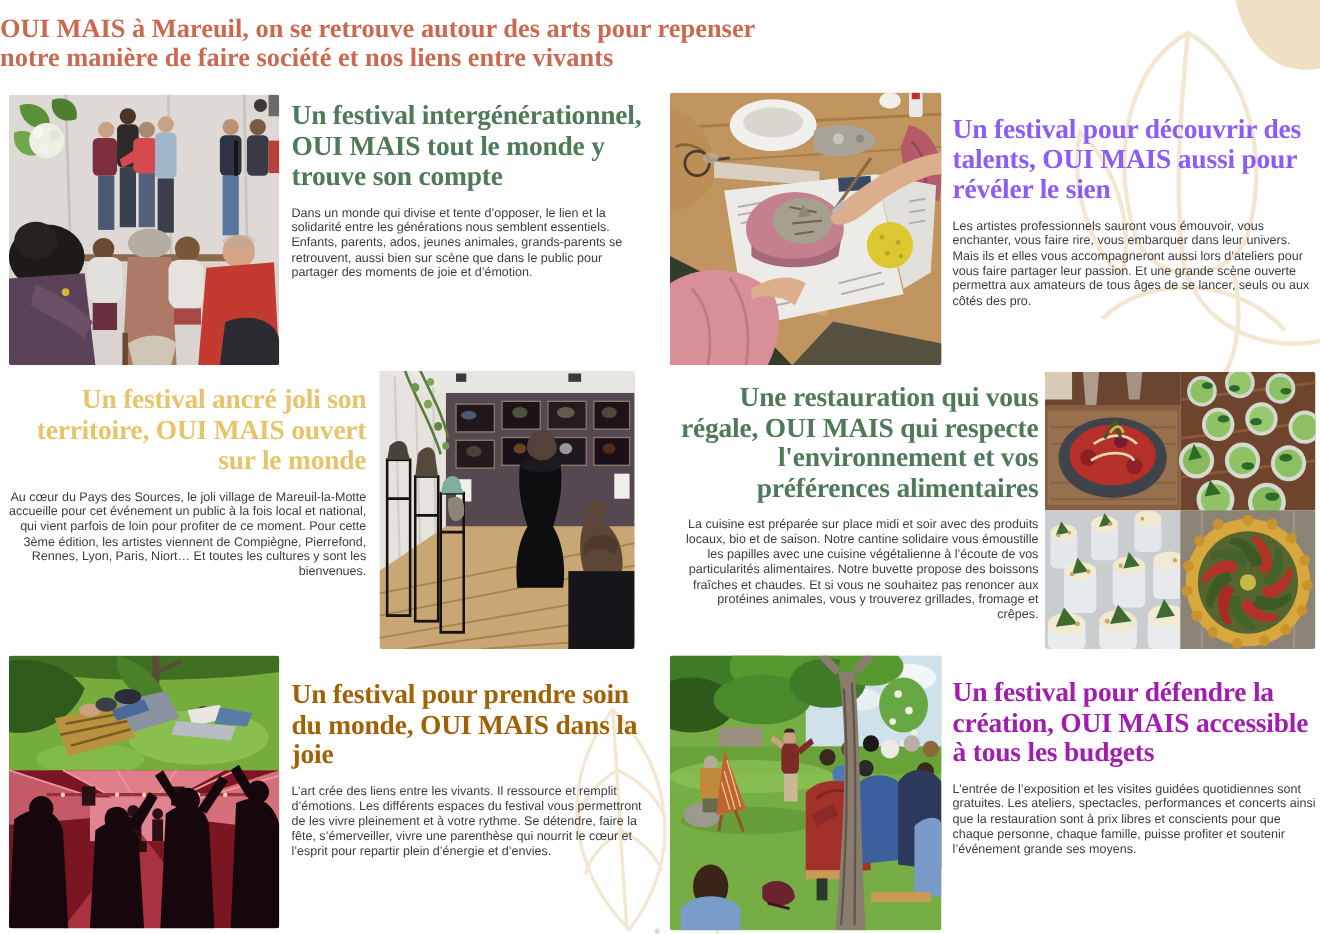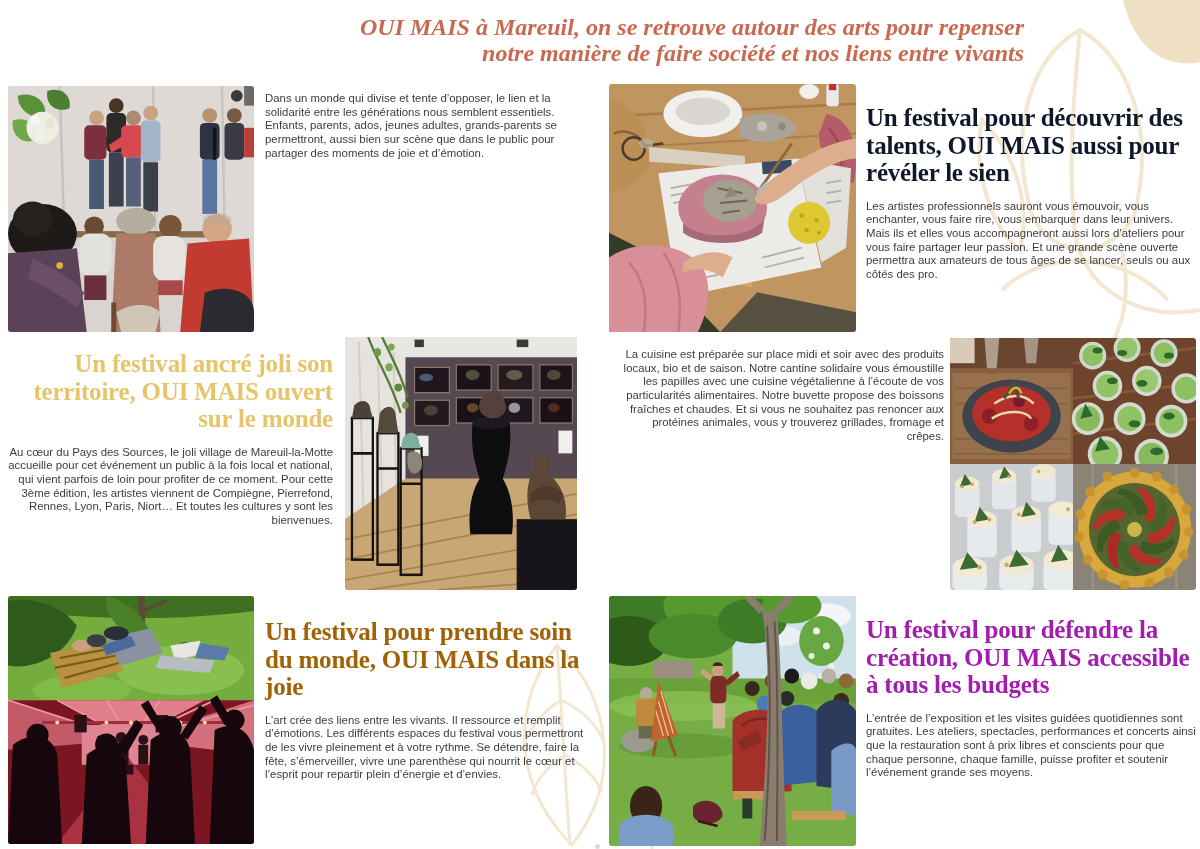--- a/index.html
+++ b/index.html
@@ -1,21 +1,21 @@
 <!DOCTYPE html>
 <html><head>
 <meta charset="utf-8">
 <style>
   html,body{margin:0;padding:0;}
   body{width:1200px;height:849px;position:relative;background:#ffffff;overflow:hidden;
        font-family:"Liberation Sans",sans-serif;}
   .abs{position:absolute;}
   
-  #header{left:0;top:14px;width:1024px;text-align:right;
-          font-family:"Liberation Serif",serif;font-style:italic;font-weight:bold;
+  #header{left:0;top:14px;width:1024px;text-align:left;
+          font-family:"Liberation Serif",serif;font-weight:bold;
           font-size:24px;line-height:1.1;color:#cb6950;}
   
   .tblock h2{margin:0 0 13px 0;font-family:"Liberation Serif",serif;font-weight:bold;
              font-size:25px;line-height:1.1;letter-spacing:-0.2px;}
   .tblock p{margin:0;font-size:11.4px;line-height:1.2;color:#3c3c3c;}
   .ralign{text-align:right;}
   #s1-text{left:265px;top:92px;width:326px;}
   #s2-text{left:866px;top:104px;width:330px;}
   #s3-text{left:8px;top:350px;width:325px;}
   #s4-text{left:612px;top:348px;width:332px;}
@@ -127,21 +127,22 @@
     <path d="M2,14 C8,12 12,16 11,22 C6,24 1,20 2,14 Z" fill="#6fa84b"></path>
     <path d="M16,2 C22,0 26,4 25,9 C20,11 15,8 16,2 Z" fill="#4d7f30"></path>
     <circle cx="14" cy="17" r="6.5" fill="#edefe4"></circle>
     <circle cx="11" cy="14" r="2" fill="#f6f7ef"></circle>
       <circle cx="17" cy="15" r="2" fill="#e2e6d4"></circle>
     <circle cx="13" cy="20" r="2" fill="#f2f3e8"></circle>
       <circle cx="18" cy="19" r="1.6" fill="#eef0e0"></circle>
   </svg>
 </div>
 <div id="s1-text" class="abs tblock z1">
-  <p>Dans un monde qui divise et tente d’opposer, le lien et la solidarité entre les générations nous semblent essentiels. Enfants, parents, ados, jeunes adultes, grands-parents se permettront, aussi bien sur scène que dans le public pour partager des moments de joie et d’émotion.</p>
+  <h2 style="color: rgb(78, 122, 88);">Un festival intergénérationnel, OUI MAIS tout le monde y trouve son compte</h2>
+  <p>Dans un monde qui divise et tente d’opposer, le lien et la solidarité entre les générations nous semblent essentiels. Enfants, parents, ados, jeunes animales, grands-parents se retrouvent, aussi bien sur scène que dans le public pour partager des moments de joie et d’émotion.</p>
 </div>
 
 <div id="s2-photo" class="abs photo z1">
   <svg viewBox="0 0 100 100" preserveAspectRatio="none">
     <rect width="100" height="100" fill="#c1955f"></rect>
     <line x1="0" y1="13" x2="100" y2="8" stroke="#a87c48" stroke-width="1"></line>
     <line x1="0" y1="26" x2="100" y2="20" stroke="#ab7f4b" stroke-width="0.8"></line>
     <path d="M0,64 L58,76 L58,82 L0,72 Z" fill="#d2a86c"></path>
     <path d="M0,60 L0,100 L45,100 L12,66 Z" fill="#323c29"></path>
     <path d="M45,100 L100,100 L100,92 L60,84 Z" fill="#55503f"></path>
@@ -199,21 +200,21 @@
     <path d="M2,20 C6,18 12,20 14,24" stroke="#8a6435" stroke-width="1" fill="none"></path>
     <circle cx="10" cy="26" r="4.5" fill="none" stroke="#4a3c30" stroke-width="1"></circle>
     <path d="M14,25 L22,24" stroke="#4a3c30" stroke-width="1" fill="none"></path>
     <ellipse cx="15" cy="24" rx="3" ry="2" fill="#b8ab91" opacity="0.8"></ellipse>
     <path d="M0,70 C12,62 30,64 38,74 C42,82 40,92 36,100 L0,100 Z" fill="#d98f97"></path>
     <path d="M8,72 C14,78 16,88 14,100 M22,68 C28,76 30,88 28,100" stroke="#c07884" stroke-width="1" fill="none"></path>
     <path d="M30,72 C36,68 44,66 50,70 L46,78 C40,74 34,74 30,76 Z" fill="#dcae8e"></path>
   </svg>
 </div>
 <div id="s2-text" class="abs tblock z1">
-  <h2 style="color: #0f172a;">Un festival pour découvrir des talents, OUI MAIS aussi pour révéler le sien</h2>
+  <h2 style="color: #8b5cf6;">Un festival pour découvrir des talents, OUI MAIS aussi pour révéler le sien</h2>
   <p>Les artistes professionnels sauront vous émouvoir, vous enchanter, vous faire rire, vous embarquer dans leur univers. Mais ils et elles vous accompagneront aussi lors d’ateliers pour vous faire partager leur passion. Et une grande scène ouverte permettra aux amateurs de tous âges de se lancer, seuls ou aux côtés des pro.</p>
 </div>
 
 <div id="s3-text" class="abs tblock ralign z1">
   <h2 style="color: rgb(230, 196, 105);">Un festival ancré joli son territoire, OUI MAIS ouvert sur le monde</h2>
   <p>Au cœur du Pays des Sources, le joli village de Mareuil-la-Motte accueille pour cet événement un public à la fois local et national, qui vient parfois de loin pour profiter de ce moment. Pour cette 3ème édition, les artistes viennent de Compiègne, Pierrefond, Rennes, Lyon, Paris, Niort… Et toutes les cultures y sont les bienvenues.</p>
 </div>
 <div id="s3-photo" class="abs photo z1">
   <svg viewBox="0 0 100 100" preserveAspectRatio="none">
     <rect width="100" height="100" fill="#c9a774"></rect>
@@ -279,20 +280,21 @@
     <path d="M58,26 C60,20 68,20 69,26 C71,30 66,33 62,32 C59,31 57,29 58,26 Z" fill="#55413a"></path>
 
     <rect x="74" y="72" width="26" height="28" fill="#17151a"></rect>
     <circle cx="85" cy="50" r="3.6" fill="#5c4636"></circle>
     <path d="M81,53 C78,58 78,66 80,72 L95,72 C96,66 94,60 90,56 C88,54 84,52 81,53 Z" fill="#5c4636"></path>
     <path d="M80,62 C84,58 90,58 94,62 L92,66 C88,63 83,64 80,66 Z" fill="#4e3a2c"></path>
   </svg>
 </div>
 
 <div id="s4-text" class="abs tblock ralign z1">
+  <h2 style="color: rgb(78, 122, 88);">Une restauration qui vous régale, OUI MAIS qui respecte l'environnement et vos préférences alimentaires</h2>
   <p>La cuisine est préparée sur place midi et soir avec des produits locaux, bio et de saison. Notre cantine solidaire vous émoustille les papilles avec une cuisine végétalienne à l’écoute de vos particularités alimentaires. Notre buvette propose des boissons fraîches et chaudes. Et si vous ne souhaitez pas renoncer aux protéines animales, vous y trouverez grillades, fromage et crêpes.</p>
 </div>
 <div id="s4-photo" class="abs photo z1">
   <svg viewBox="0 0 100 100" preserveAspectRatio="none">
 
     <rect x="0" y="0" width="50" height="50" fill="#8a5f41"></rect>
     <rect x="0" y="0" width="50" height="12" fill="#6a4630"></rect>
     <rect x="0" y="0" width="10" height="10" fill="#d8cbb8"></rect>
     <path d="M14,0 L20,0 L19,12 L15,12 Z" fill="#c9c2b5" opacity="0.7"></path>
     <path d="M30,0 L36,0 L35,10 L31,10 Z" fill="#cfc8bb" opacity="0.6"></path>

